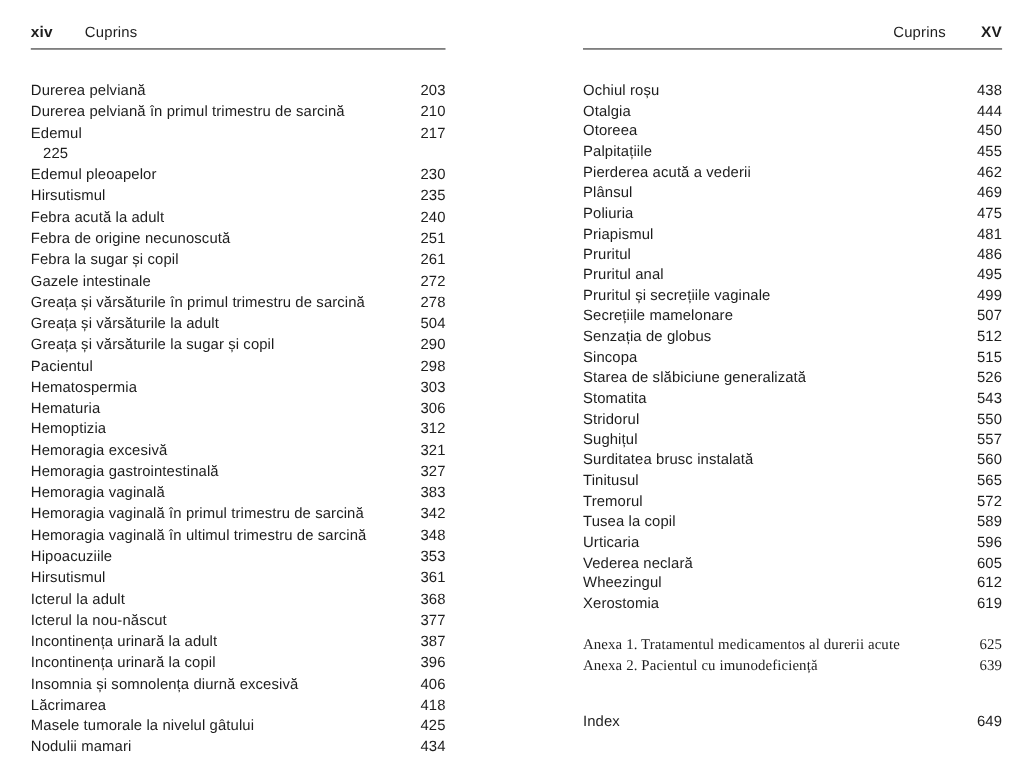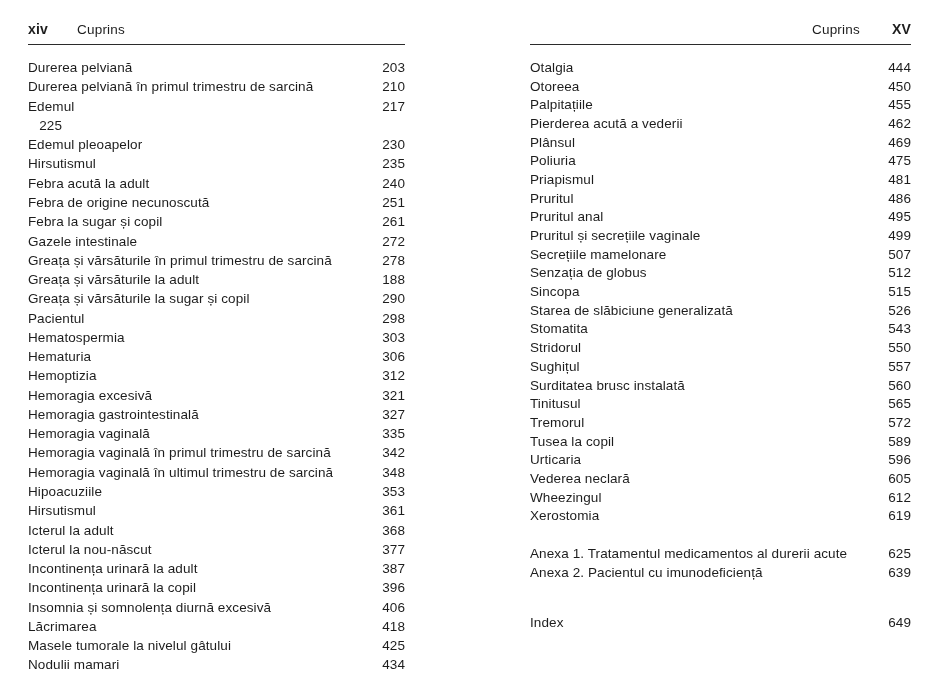--- a/index.html
+++ b/index.html
@@ -31,34 +31,34 @@
   .page-left  .page-header .running-head { margin-left: 29px; }
   .page-right .page-header { justify-content: flex-end; }
   .page-right .page-header .running-head { margin-right: 32px; }
 
   .header-rule {
     margin-top: 6px;
     height: 0;
     border-top: 1.6px solid var(--rule);
   }
 
-  ul.toc { list-style: none; margin-top: 13px; }
+  ul.toc { list-style: none; margin-top: 27px; }
   .toc-row {
     display: flex;
     justify-content: space-between;
     align-items: center;
     white-space: nowrap;
     font-size: 13.5px;
     letter-spacing: 0.1px;
   }
   .page-left  .toc-row { height: 19.28px; }
   .page-right .toc-row { height: 18.7px; }
   .toc-row .entry-page { text-align: right; min-width: 34px; padding-left: 8px; }
 
-  ul.toc-annex { list-style: none; margin-top: 19px; }
+  ul.toc-annex { list-style: none; margin-top: 19px; font-family: Liberation Serif, serif; }
   ul.toc-index { list-style: none; margin-top: 32px; }
 </style>
 </head>
 <body>
 
 <div class="spread">
 
   <section class="page page-left">
     <div class="page-header">
       <span class="folio">xiv</span>
@@ -104,21 +104,21 @@
         <li class="toc-row">
     <span class="entry-title">Gazele intestinale</span>
     <span class="entry-page">272</span>
   </li>
         <li class="toc-row">
     <span class="entry-title">Greața și vărsăturile în primul trimestru de sarcină</span>
     <span class="entry-page">278</span>
   </li>
         <li class="toc-row">
     <span class="entry-title">Greața și vărsăturile la adult</span>
-    <span class="entry-page">188</span>
+    <span class="entry-page">504</span>
   </li>
         <li class="toc-row">
     <span class="entry-title">Greața și vărsăturile la sugar și copil</span>
     <span class="entry-page">290</span>
   </li>
         <li class="toc-row">
     <span class="entry-title">Pacientul</span>
     <span class="entry-page">298</span>
   </li>
         <li class="toc-row">
@@ -136,21 +136,21 @@
         <li class="toc-row">
     <span class="entry-title">Hemoragia excesivă</span>
     <span class="entry-page">321</span>
   </li>
         <li class="toc-row">
     <span class="entry-title">Hemoragia gastrointestinală</span>
     <span class="entry-page">327</span>
   </li>
         <li class="toc-row">
     <span class="entry-title">Hemoragia vaginală</span>
-    <span class="entry-page">335</span>
+    <span class="entry-page">383</span>
   </li>
         <li class="toc-row">
     <span class="entry-title">Hemoragia vaginală în primul trimestru de sarcină</span>
     <span class="entry-page">342</span>
   </li>
         <li class="toc-row">
     <span class="entry-title">Hemoragia vaginală în ultimul trimestru de sarcină</span>
     <span class="entry-page">348</span>
   </li>
         <li class="toc-row">
@@ -197,20 +197,24 @@
   </section>
 
   <section class="page page-right">
     <div class="page-header">
       <span class="running-head">Cuprins</span>
       <span class="folio">XV</span>
     </div>
     <div class="header-rule"></div>
     <ul class="toc" id="toc-right">
         <li class="toc-row">
+    <span class="entry-title">Ochiul roșu</span>
+    <span class="entry-page">438</span>
+  </li>
+        <li class="toc-row">
     <span class="entry-title">Otalgia</span>
     <span class="entry-page">444</span>
   </li>
         <li class="toc-row">
     <span class="entry-title">Otoreea</span>
     <span class="entry-page">450</span>
   </li>
         <li class="toc-row">
     <span class="entry-title">Palpitațiile</span>
     <span class="entry-page">455</span>

